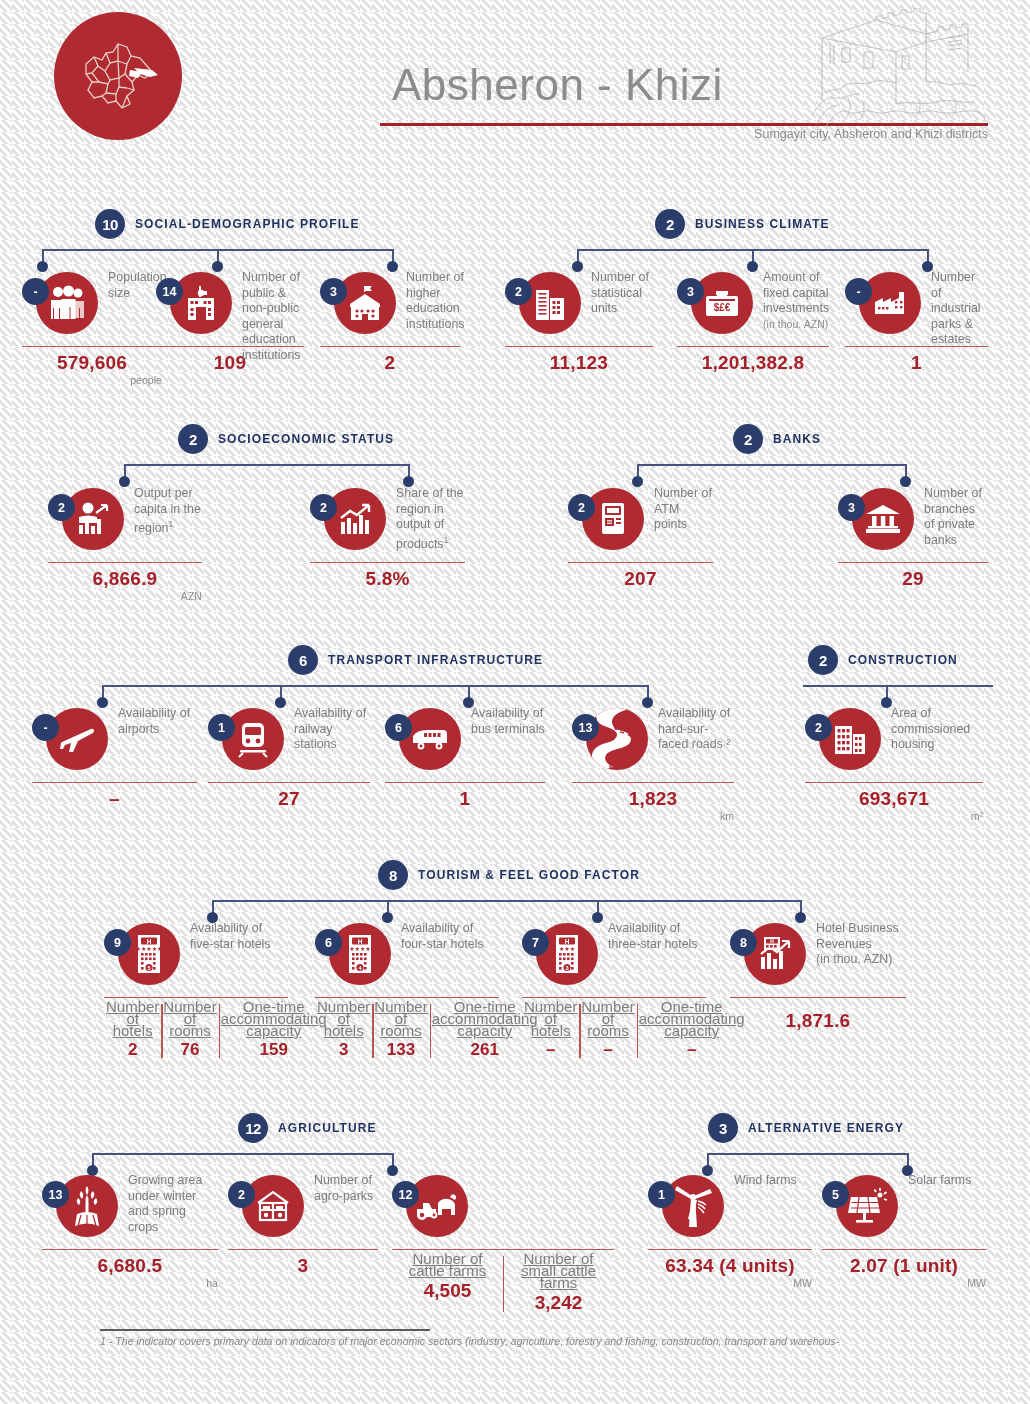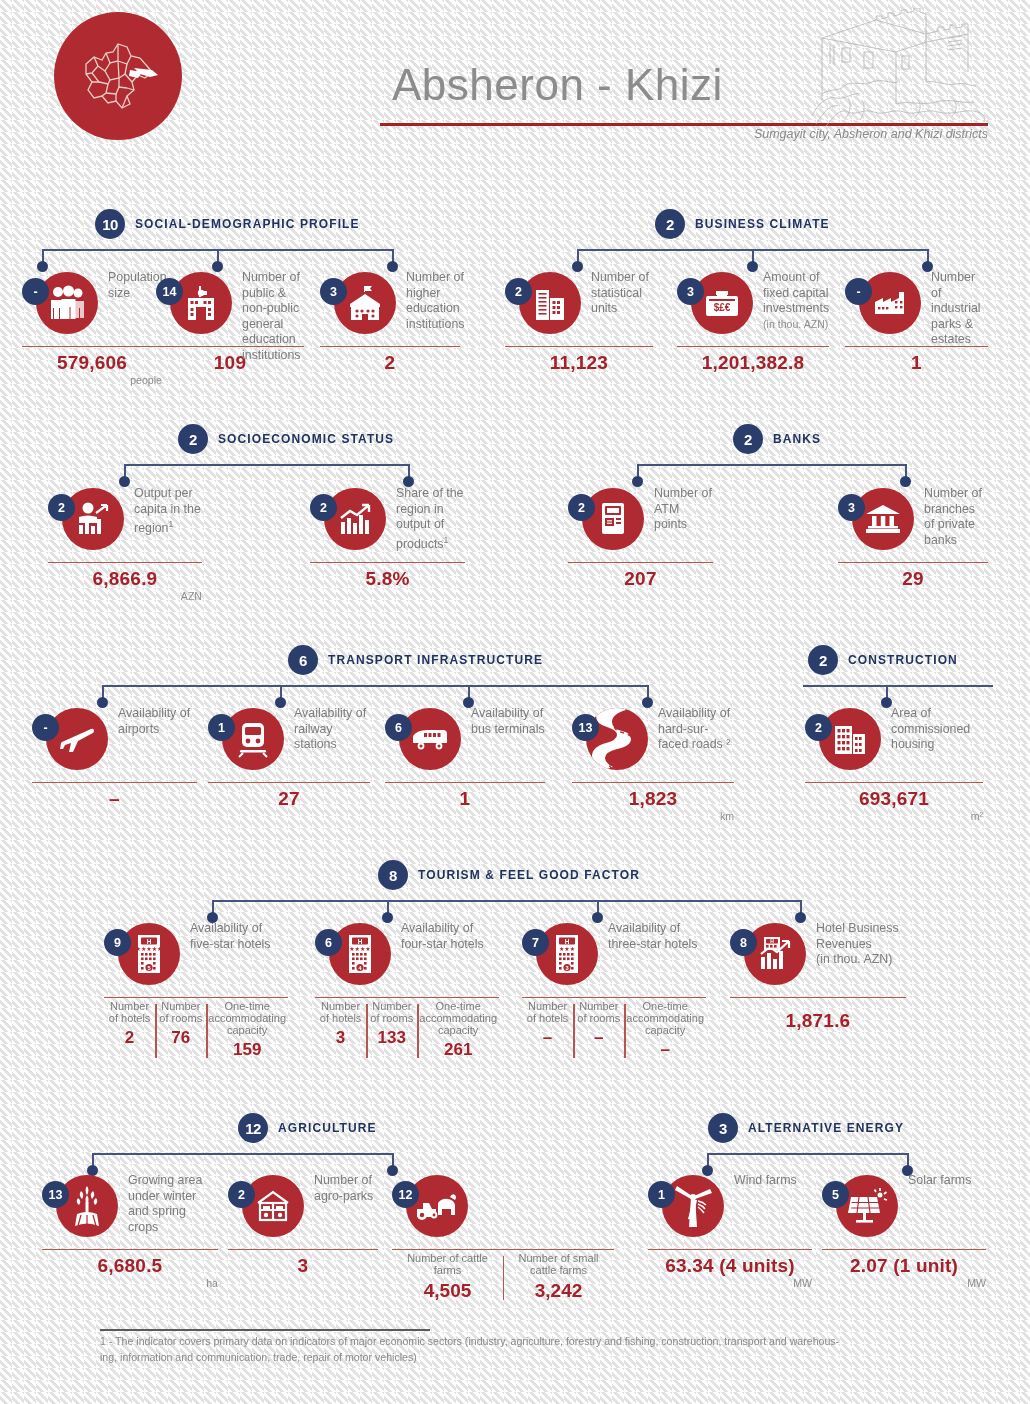--- a/index.html
+++ b/index.html
@@ -22,21 +22,21 @@
     background:#b02a32;overflow:hidden;
   }
   .logo-circle svg{position:absolute;left:50%;top:50%;transform:translate(-50%,-50%);}
   .title{
     position:absolute;left:392px;top:60px;font-size:44px;color:#8c8c8c;
     font-weight:400;letter-spacing:.5px;white-space:nowrap;
   }
   .title-rule{position:absolute;left:380px;top:123px;width:608px;height:3px;background:#a5212a;}
   .subtitle{
     position:absolute;left:520px;top:127px;width:468px;text-align:right;
-    font-size:12.5px;color:#8a8a8a;font-style:italic;
+    font-size:12.5px;color:#8a8a8a;
   }
   .castle{position:absolute;left:726px;top:8px;width:262px;height:120px;opacity:.85;}
 
   
   .sec-head{position:absolute;display:flex;align-items:center;gap:10px;}
   .sec-badge{
     width:30px;height:30px;border-radius:50%;background:#2b3d6b;color:#fff;
     display:flex;align-items:center;justify-content:center;
     font-size:15px;font-weight:700;letter-spacing:-0.5px;
   }
@@ -75,28 +75,28 @@
     margin-top:5px;letter-spacing:.2px;
   }
   .m-unit{text-align:right;font-size:10.6px;color:#8e8e8e;margin-top:0px;}
 
   
   .subtable{display:flex;margin-top:3px;}
   .subcell{flex:1;position:relative;text-align:center;padding:0 2px;}
   .subcell + .subcell::before{
     content:"";position:absolute;left:0;top:3px;bottom:2px;width:1.4px;background:#b5564f;
   }
-  .sc-label{font-size:11px;line-height:11.8px;color:#7d7d7d;}
+  .sc-label{font-size:15px;line-height:11.8px;color:#7d7d7d;text-decoration:underline;}
   .sc-value{font-size:17px;font-weight:700;color:#a5212a;margin-top:3px;}
 
   
   .foot-rule{position:absolute;left:100px;top:1329px;width:330px;height:2px;background:#5b5b5b;}
   .footnotes{
     position:absolute;left:100px;top:1334px;width:880px;
-    font-size:10.6px;line-height:15.5px;color:#8a8a8a;
+    font-size:10.6px;line-height:15.5px;color:#8a8a8a;font-style:italic;
   }
 </style>
 </head>
 <body>
 
 <div class="stage">
 
   <div class="logo-circle">
     <svg width="92" height="92" viewBox="0 0 92 92" aria-hidden="true">
       <g fill="none" stroke="#e8cfc6" stroke-width="1.3">
@@ -950,16 +950,15 @@
       <div class="m-label">Solar farms</div>
     </div>
     <div class="m-rule"></div>
     <div class="m-value">2.07 (1 unit)</div>
     <div class="m-unit">MW</div>
   </div>
 
   <div class="foot-rule"></div>
   <div class="footnotes">
     <div>1 - The indicator covers primary data on indicators of major economic sectors (industry, agriculture, forestry and fishing, construction, transport and warehous-</div>
-    <div>ing, information and communication, trade, repair of  motor vehicles)</div>
   </div>
 
 </div>
 
 </body></html>

